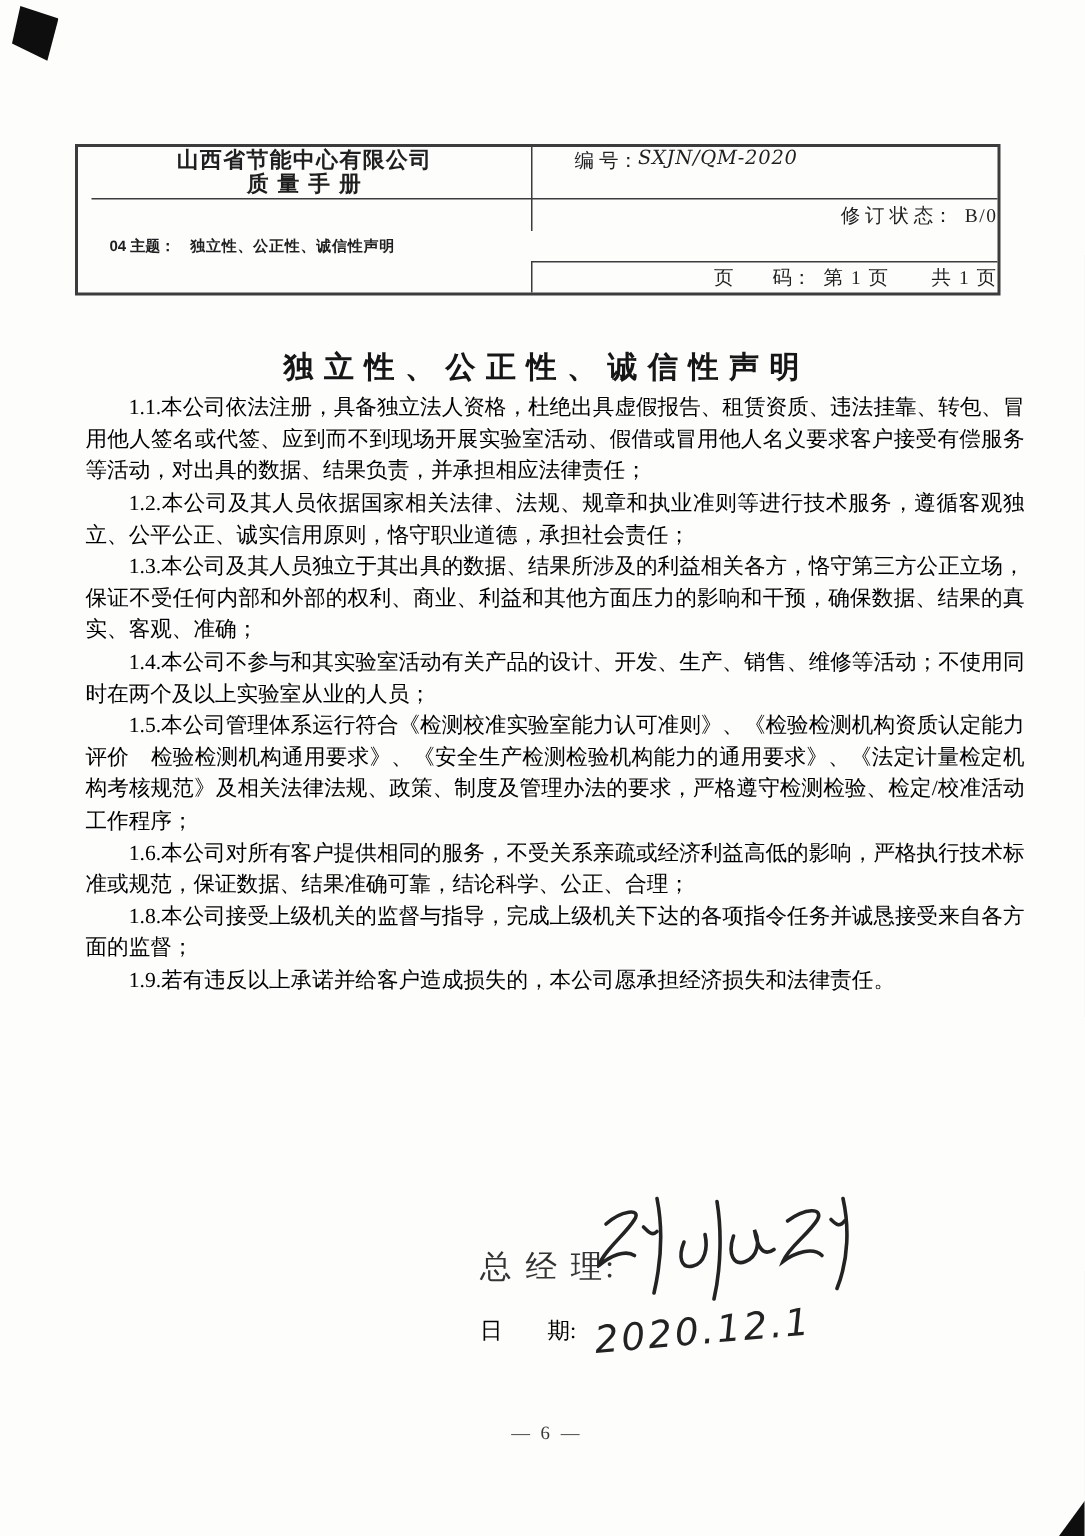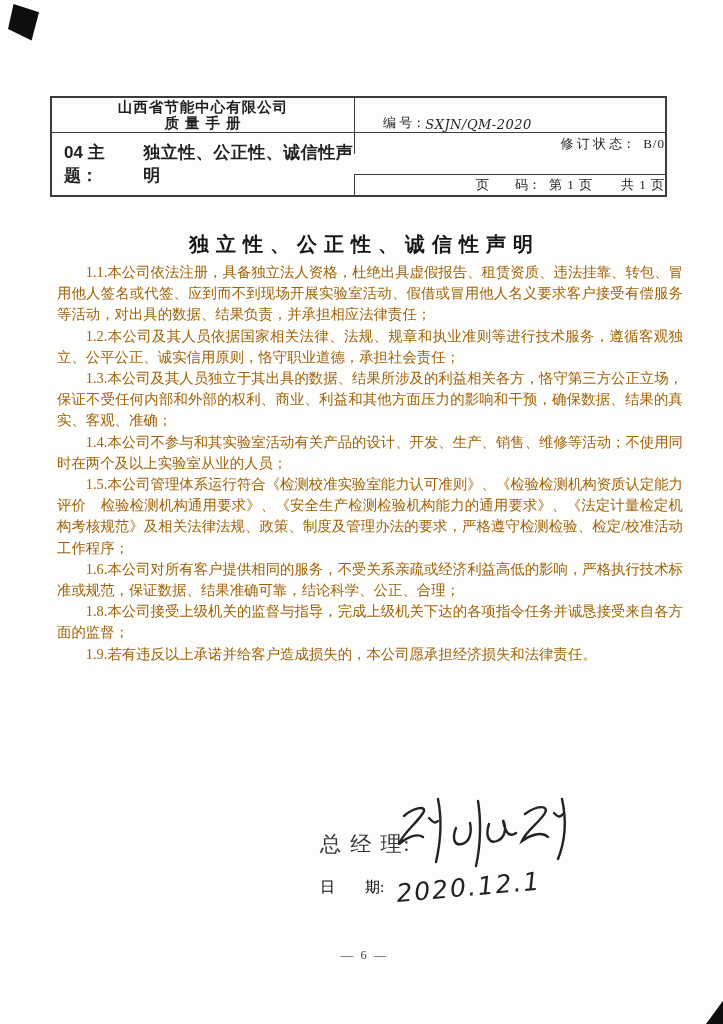--- a/index.html
+++ b/index.html
@@ -44,34 +44,34 @@
   .header-table .cell{box-sizing:border-box;overflow:hidden;}
   .cell-company{
     grid-column:1;grid-row:1;
     display:flex;flex-direction:column;justify-content:center;align-items:center;
     font-family:"Liberation Sans","DejaVu Sans",sans-serif;
     font-weight:700;font-size:14.5px;line-height:16px;letter-spacing:1px;
   }
   .cell-docnum{
     grid-column:2;grid-row:1;
     border-left:1.5px solid #3c3c3c;
-    display:flex;align-items:flex-end;
+    display:flex;align-items:flex-start;
     padding-left:28px;
   }
   .cell-docnum .val{
     font-style:italic;font-family:"DejaVu Serif","Liberation Serif",serif;
     letter-spacing:.5px;
   }
   .cell-subject{
     grid-column:1;grid-row:2 / span 3;
     border-top:1.5px solid #3c3c3c;
     display:flex;align-items:center;
     padding-left:12px;
     font-family:"Liberation Sans","DejaVu Sans",sans-serif;
-    font-weight:700;font-size:17px;
+    font-weight:700;font-size:10px;margin-left:9px;
   }
   .cell-subject .subject-value{margin-left:10px;letter-spacing:.5px;}
   .cell-rev,.cell-issue,.cell-pageno{
     grid-column:2;
     border-left:1.5px solid #3c3c3c;
     border-top:1.5px solid #3c3c3c;
     display:flex;align-items:center;
     padding-left:8px;
     font-size:13px;
     justify-content:flex-end;
@@ -86,21 +86,21 @@
     text-align:center;
     font-family:"Liberation Sans","DejaVu Sans",sans-serif;
     font-weight:700;font-size:20px;letter-spacing:7px;
     color:#161616;
   }
   
   .doc-body{
     position:absolute;left:57px;right:56px;top:262px;
     font-size:14.4px;line-height:21.2px;
     text-align:justify;
-    color:#a16207;
+    color:#000000;
   }
   .doc-body p.para{margin:0;text-indent:2em;}
   
   .signature-block{position:absolute;left:320px;top:824px;width:300px;height:110px;}
   .sig-label{
     position:absolute;left:0;top:6px;
     font-size:21px;letter-spacing:2px;color:#333;
   }
   .date-label{
     position:absolute;left:0;top:54px;

